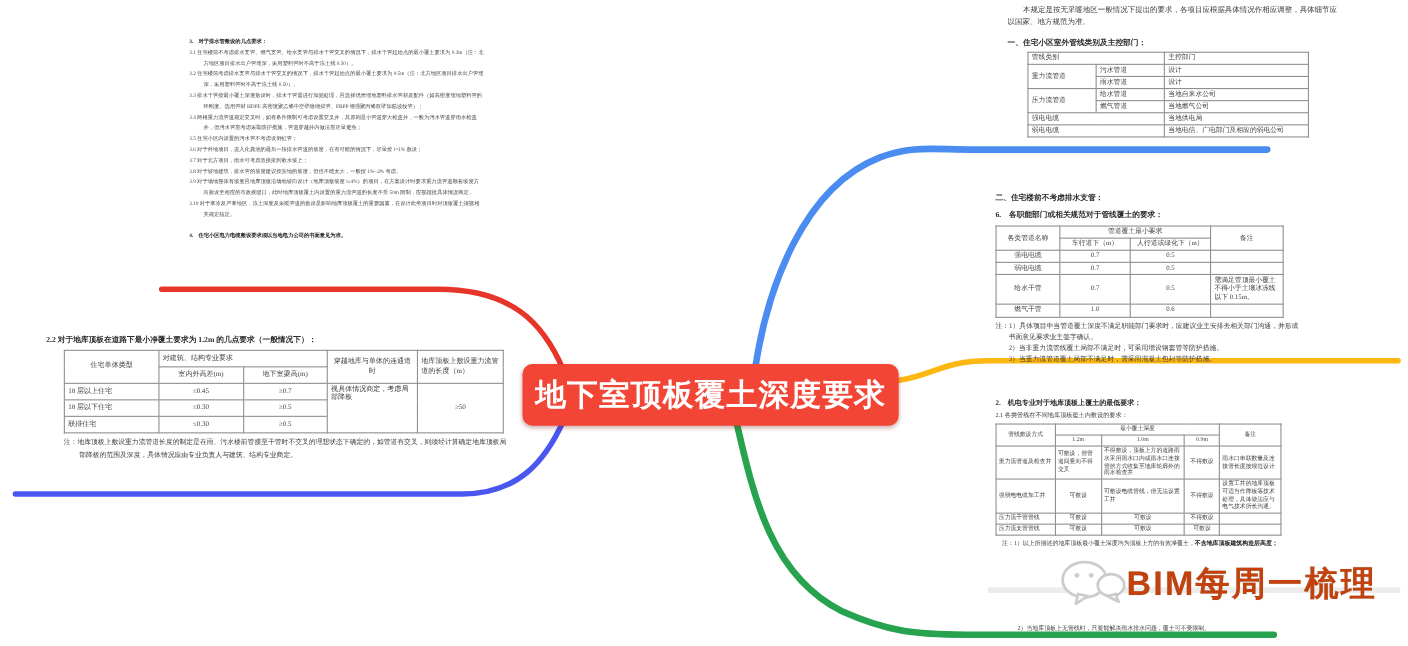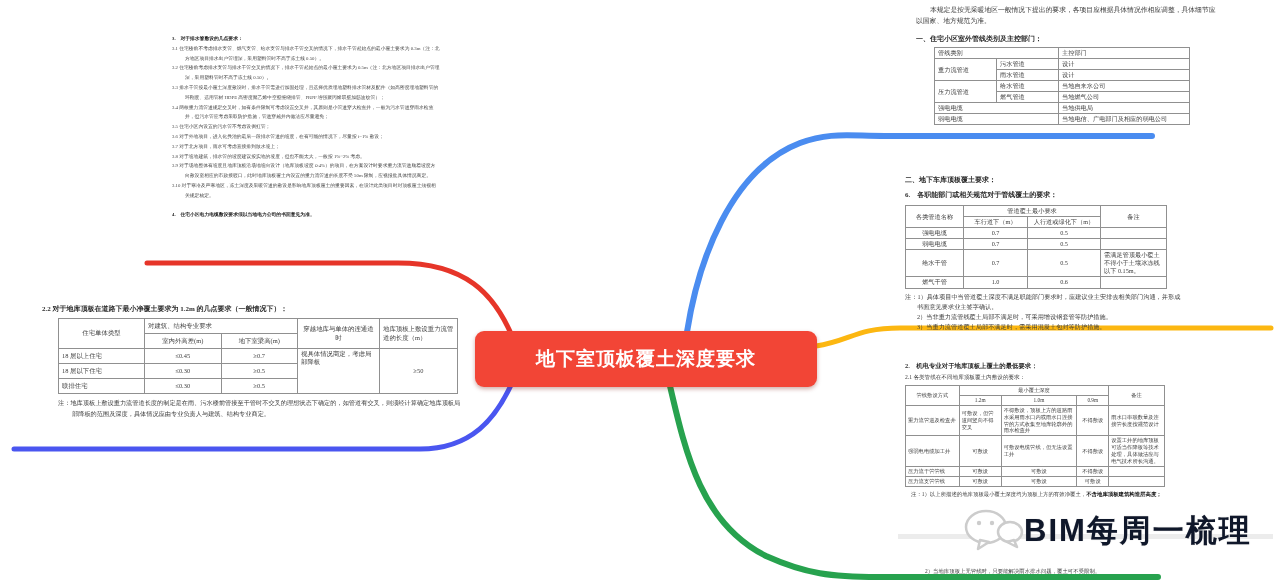--- a/index.html
+++ b/index.html
@@ -13,21 +13,21 @@
 
   
   .central {
     position:absolute; left:475px; top:331px; width:342px; height:56px;
     background:#f24536; border-radius:9px; z-index:2;
     display:flex; align-items:center; justify-content:center;
     box-shadow:0 2px 4px rgba(120,20,10,.35);
   }
   .central span {
     color:#fff; font-family:"Liberation Sans","DejaVu Sans",sans-serif;
-    font-weight:bold; font-size:19px; letter-spacing:1px; white-space:nowrap;
+    font-weight:bold; font-size:28px; letter-spacing:1px; white-space:nowrap;
   }
 
   .doc { position:absolute; z-index:1; }
 
   
   .notes { left:172px; top:34px; width:268px; font-size:4.8px; line-height:9.8px; color:#444; }
   .notes p { margin:0; padding-left:13px; text-indent:-13px; }
   .notes p.hd { font-weight:bold; color:#222; }
   .notes p.gap { margin-top:9px; }
 
@@ -68,21 +68,21 @@
   .sec3 .note { font-size:5.4px; line-height:8.5px; margin:3px 0 0 6px; }
   .sec3 .note b { color:#111; }
 
   .note2 { left:925px; top:563px; width:260px; font-size:5.4px; z-index:1; }
 
   
   .wmline { position:absolute; left:898px; top:534px; width:375px; height:5px; background:#ececec; z-index:1; }
   .wm { position:absolute; left:962px; top:508px; z-index:1; display:flex; align-items:center; }
   .wm .txt {
     font-family:"Liberation Sans","DejaVu Sans",sans-serif; font-weight:bold;
-    font-size:31px; color:#0f172a; letter-spacing:2px; white-space:nowrap;
+    font-size:31px; color:#c2410c; letter-spacing:2px; white-space:nowrap;
     text-shadow:0 0 1px #b5b5b5;
   }
 </style>
 </head>
 <body>
 
 <svg class="branches" width="1280" height="587" viewBox="0 0 1280 587">
   <path d="M147 263 H398 C466 263 494 294 512 336" fill="none" stroke="#e63529" stroke-width="5" stroke-linecap="round"></path>
   <path d="M14 449 H420 C472 449 496 418 512 383" fill="none" stroke="#4a56f0" stroke-width="5" stroke-linecap="round"></path>
   <path d="M687 332 C698 262 730 170 800 143 C830 132 848 136 885 136 H1152" fill="none" stroke="#4a8cf0" stroke-width="6" stroke-linecap="round"></path>
@@ -178,21 +178,21 @@
     </tr>
     <tr>
       <td colspan="2">弱电电缆</td>
       <td>当地电信、广电部门及相应的弱电公司</td>
     </tr>
   </tbody>
     </table>
 </div>
 
 <div class="doc sec2">
-  <p class="hd">二、地下车库顶板覆土要求：</p>
+  <p class="hd">二、住宅楼前不考虑排水支管：</p>
   <p class="hd">6.　各职能部门或相关规范对于管线覆土的要求：</p>
   <table>
     <tbody>
         <tr>
       <td rowspan="2" class="ctr" style="width:58px">各类管道名称</td>
       <td colspan="2" class="ctr" style="width:138px">管道覆土最小要求</td>
       <td rowspan="2" class="ctr" style="width:66px">备注</td>
     </tr>
     <tr>
       <td class="ctr" style="width:64px">车行道下（m）</td>

